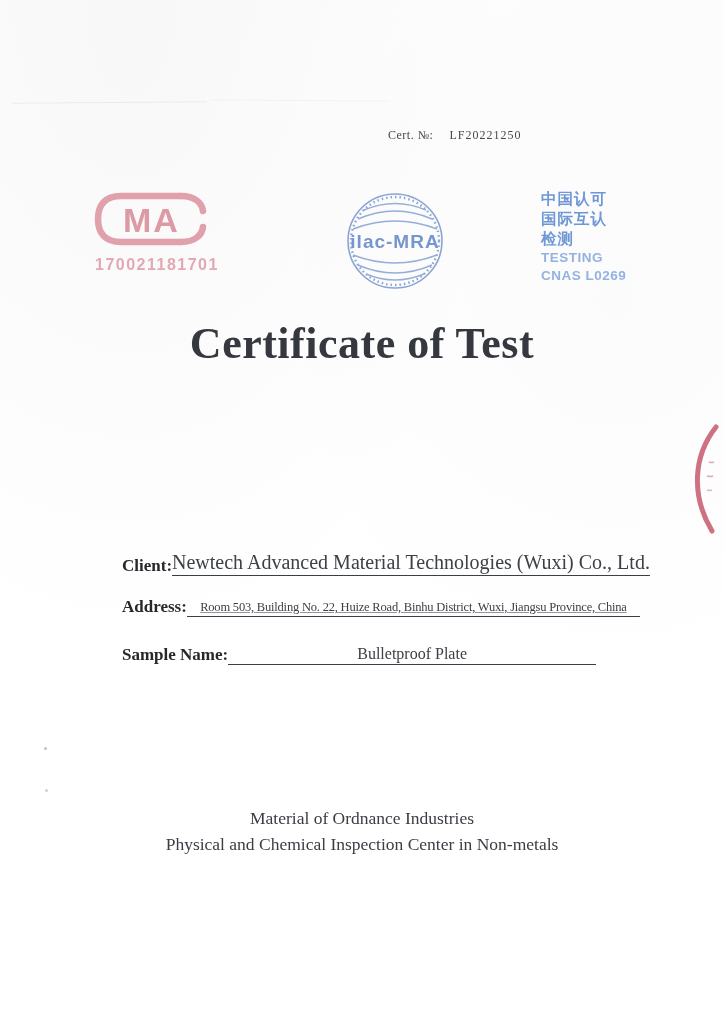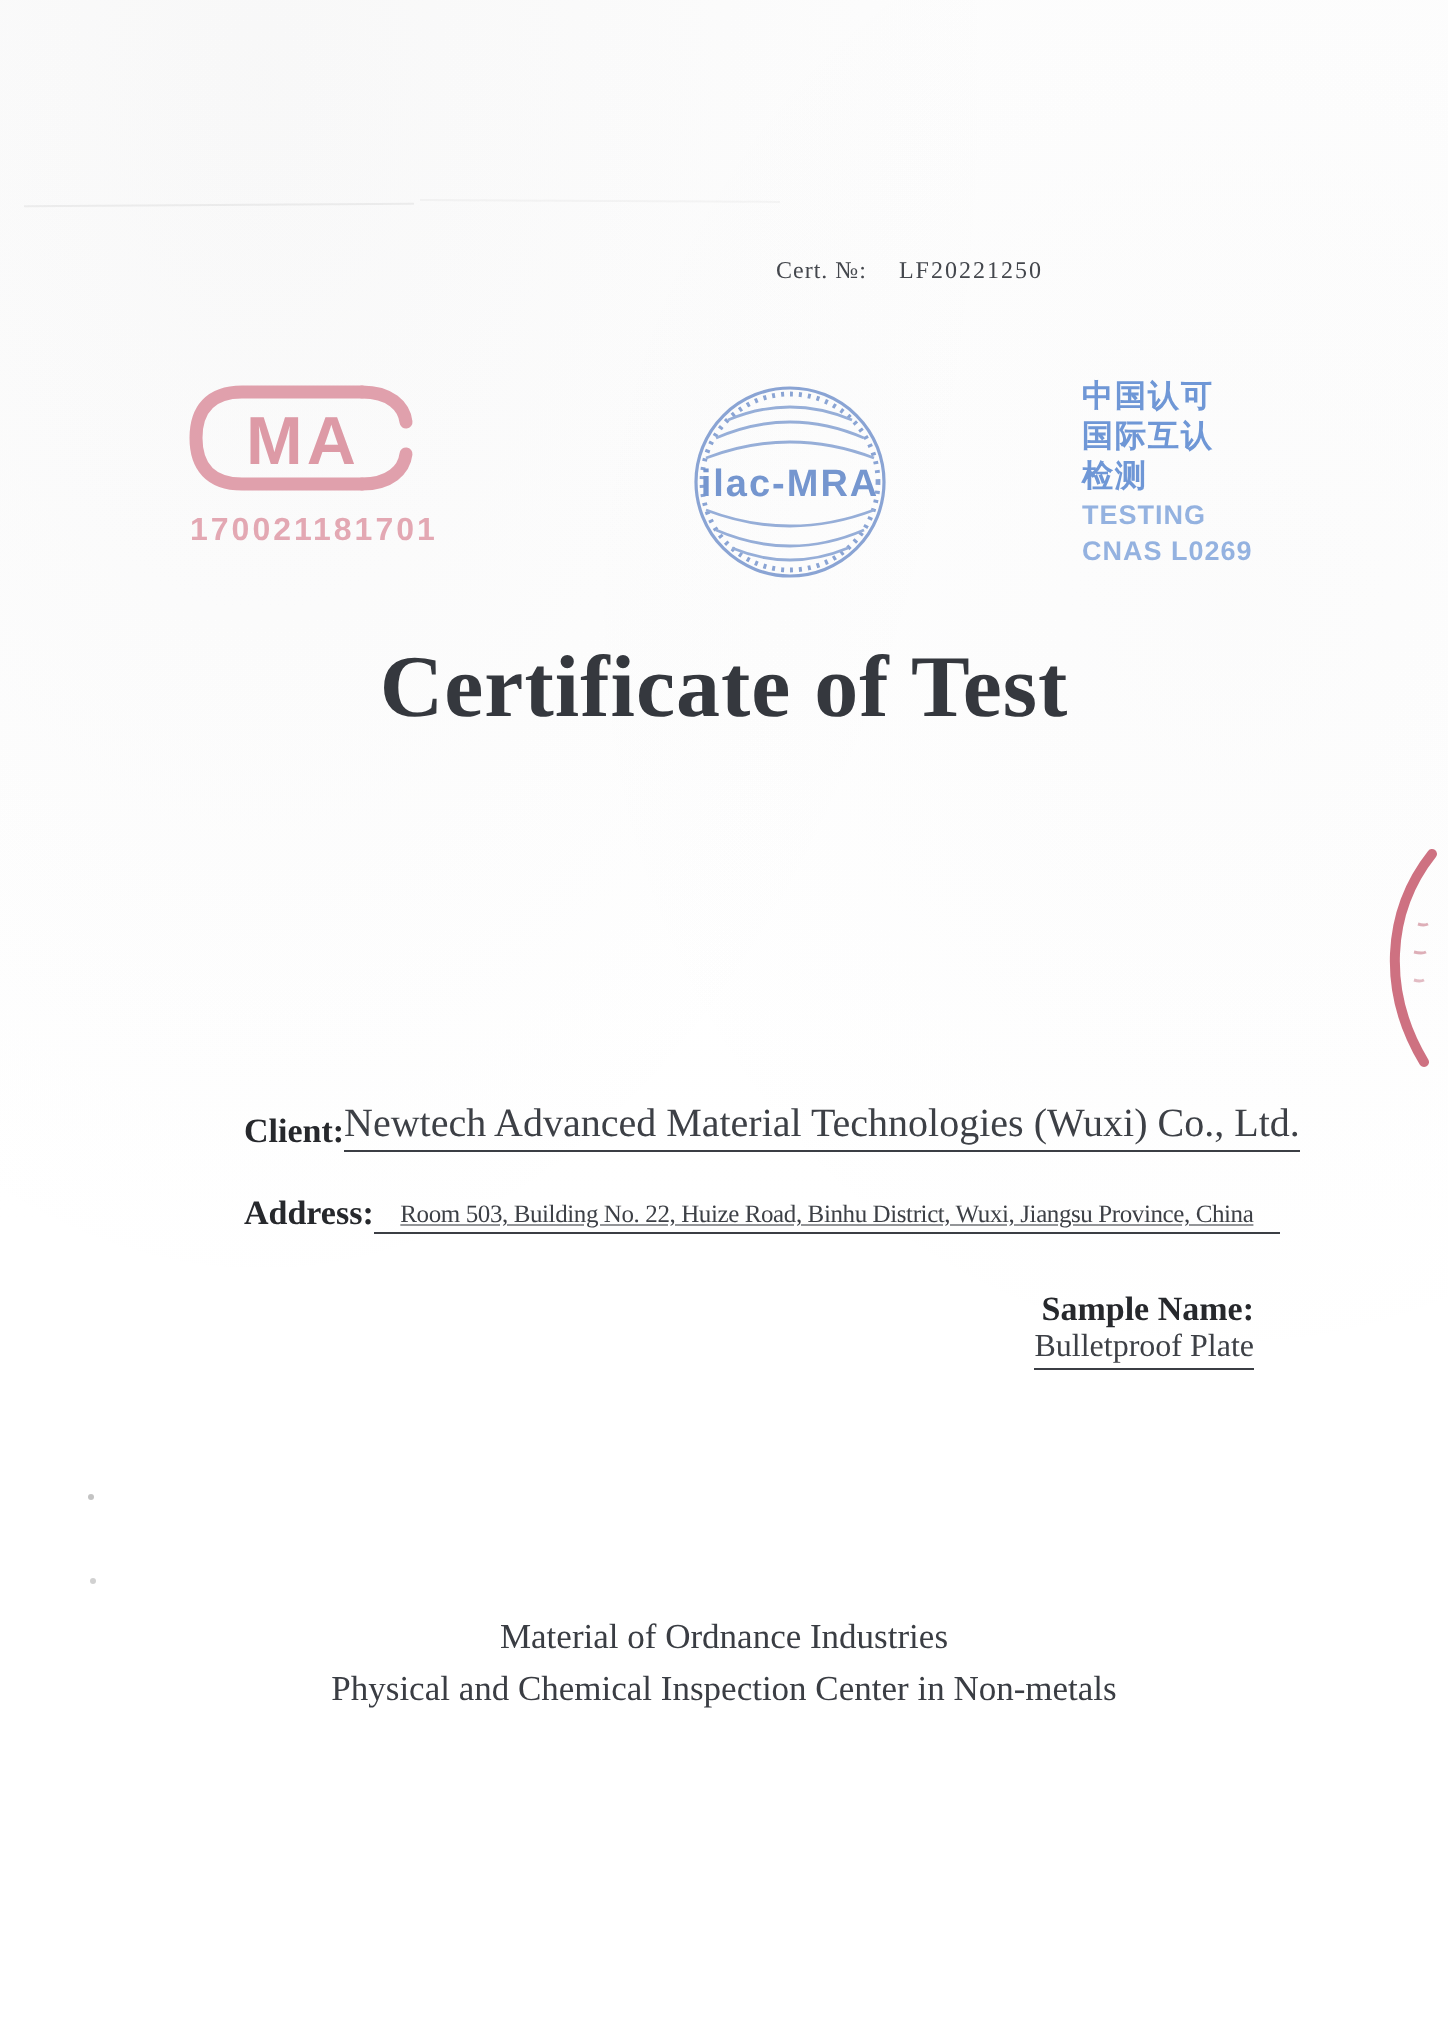--- a/index.html
+++ b/index.html
@@ -66,21 +66,21 @@
     font-weight:bold;font-size:17px;color:#26282c;white-space:nowrap;
   }
   .field .value-cell{
     flex:1;border-bottom:1.7px solid #3b3e44;
     text-align:center;padding-bottom:1px;white-space:nowrap;
   }
   .field.client{top:551px;right:90px;}
   .field.client .value-cell{font-size:20px;color:#3d4046;}
   .field.address{top:597px;right:84px;}
   .field.address .value-cell{font-size:12.5px;color:#3d4046;letter-spacing:-0.2px;text-decoration:underline;text-decoration-color:rgba(59,62,68,.55);}
-  .field.sample{top:645px;right:97px;flex-direction:column;}
+  .field.sample{top:645px;right:128px;}
   .field.sample .value-cell{font-size:16px;color:#3d4046;}
 
   .footer{
     position:absolute;top:805px;left:0;right:0;text-align:center;
     font-size:17.5px;color:#3a3d43;line-height:26px;
   }
   .footer .date{font-size:15.5px;margin-top:9px;color:#44474d;}
 
   svg text{font-family:"Liberation Sans","DejaVu Sans",sans-serif;}
 </style>

